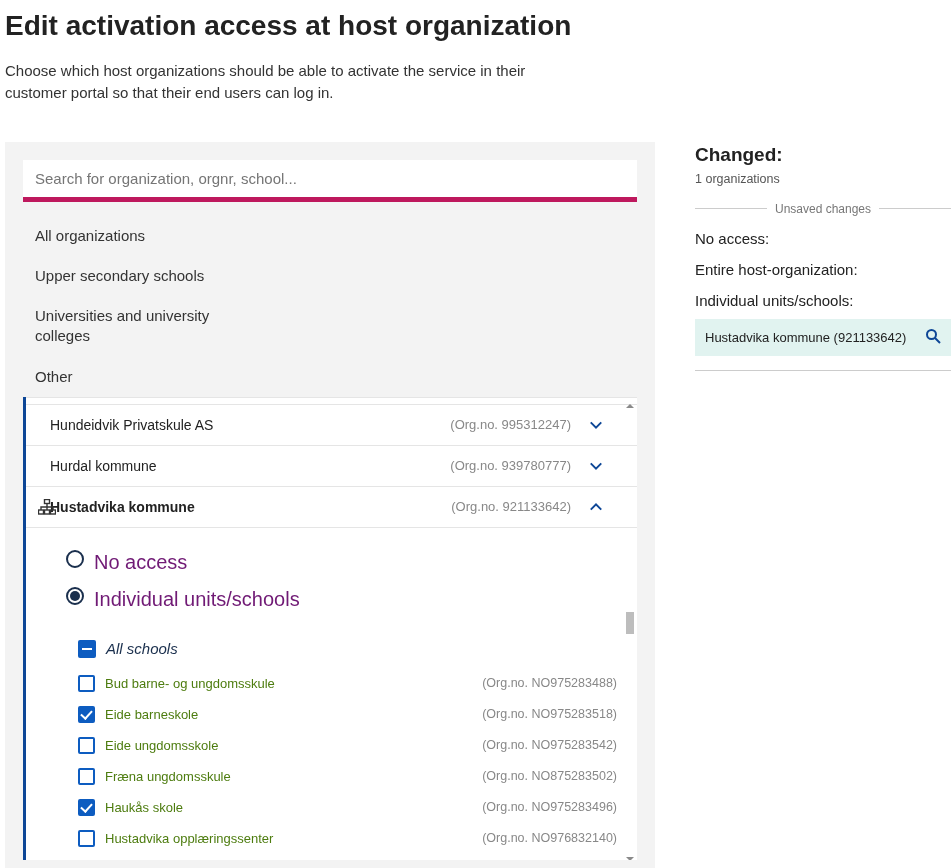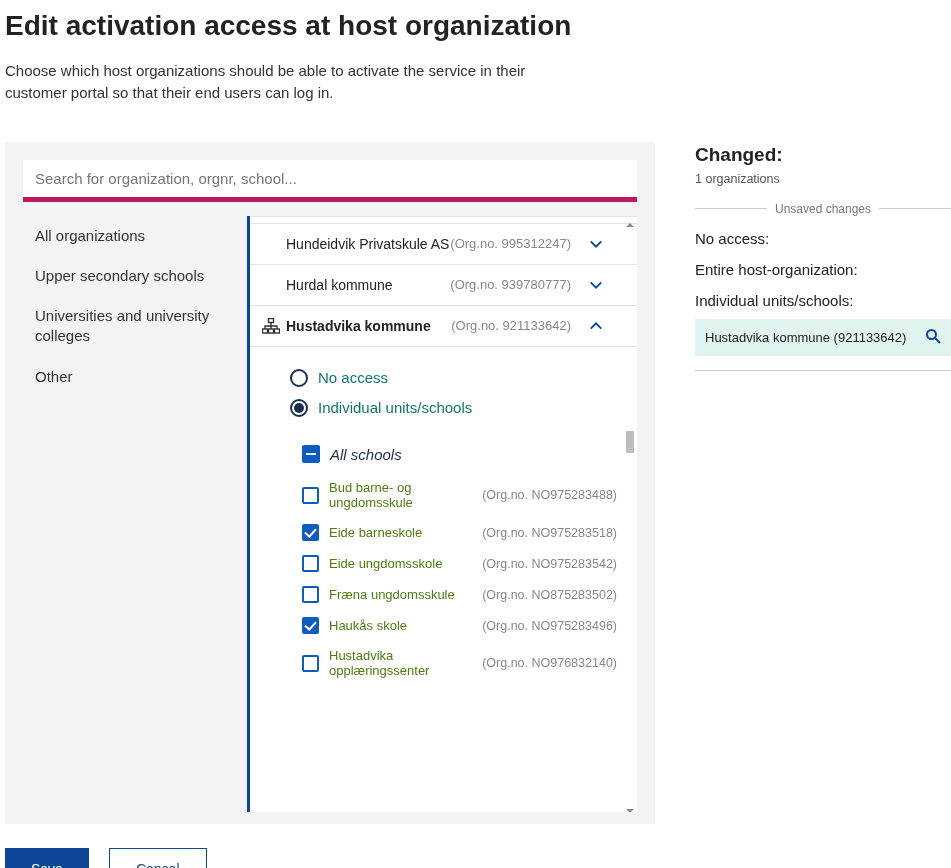--- a/index.html
+++ b/index.html
@@ -42,20 +42,21 @@
     border: none;
     border-bottom: 5px solid #be185d;
     background: #fff;
     color: #777;
     outline: none;
   }
 
   .panel-body {
     display: flex;
     margin-top: 14px;
+    flex-direction: column;
   }
 
   .category-list {
     width: 224px;
     flex-shrink: 0;
     padding-right: 6px;
   }
   .category-item {
     padding: 10px 10px 10px 12px;
     font-size: 15px;
@@ -79,21 +80,21 @@
   }
   .org-scroll {
     height: 100%;
     overflow: hidden;
     position: relative;
   }
 
   .org-row {
     display: flex;
     align-items: center;
-    padding: 12px 34px 12px 36px;
+    padding: 12px 34px 12px 24px;
     border-bottom: 1px solid #e5e5e5;
     font-size: 14px;
     position: relative;
   }
   .org-row.partial {
     border-top: 1px solid #e5e5e5;
     padding-top: 0;
     padding-bottom: 0;
     height: 8px;
     overflow: hidden;
@@ -116,22 +117,22 @@
   .chevron {
     margin-left: 18px;
     color: #0d4696;
     width: 14px;
     height: 14px;
   }
   .chevron svg { display:block; }
 
   .radio-group {
     padding: 16px 16px 10px 40px;
-    font-size: 15px;
-    color: #0f766e;
+    font-size: 20px;
+    color: #701a75;
   }
   .radio-line {
     display: flex;
     align-items: flex-start;
     padding: 5px 0;
     gap: 10px;
     cursor: pointer;
   }
   .radio {
     flex-shrink: 0;

